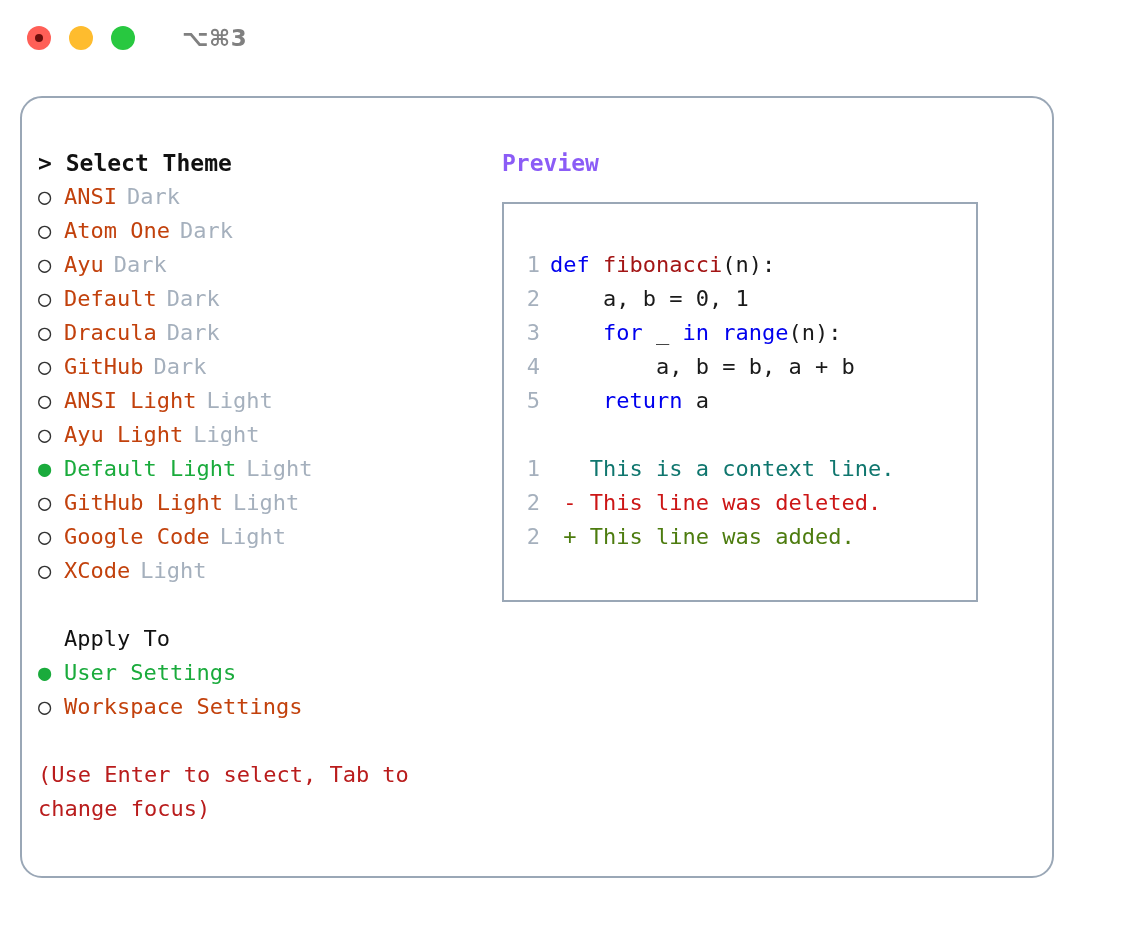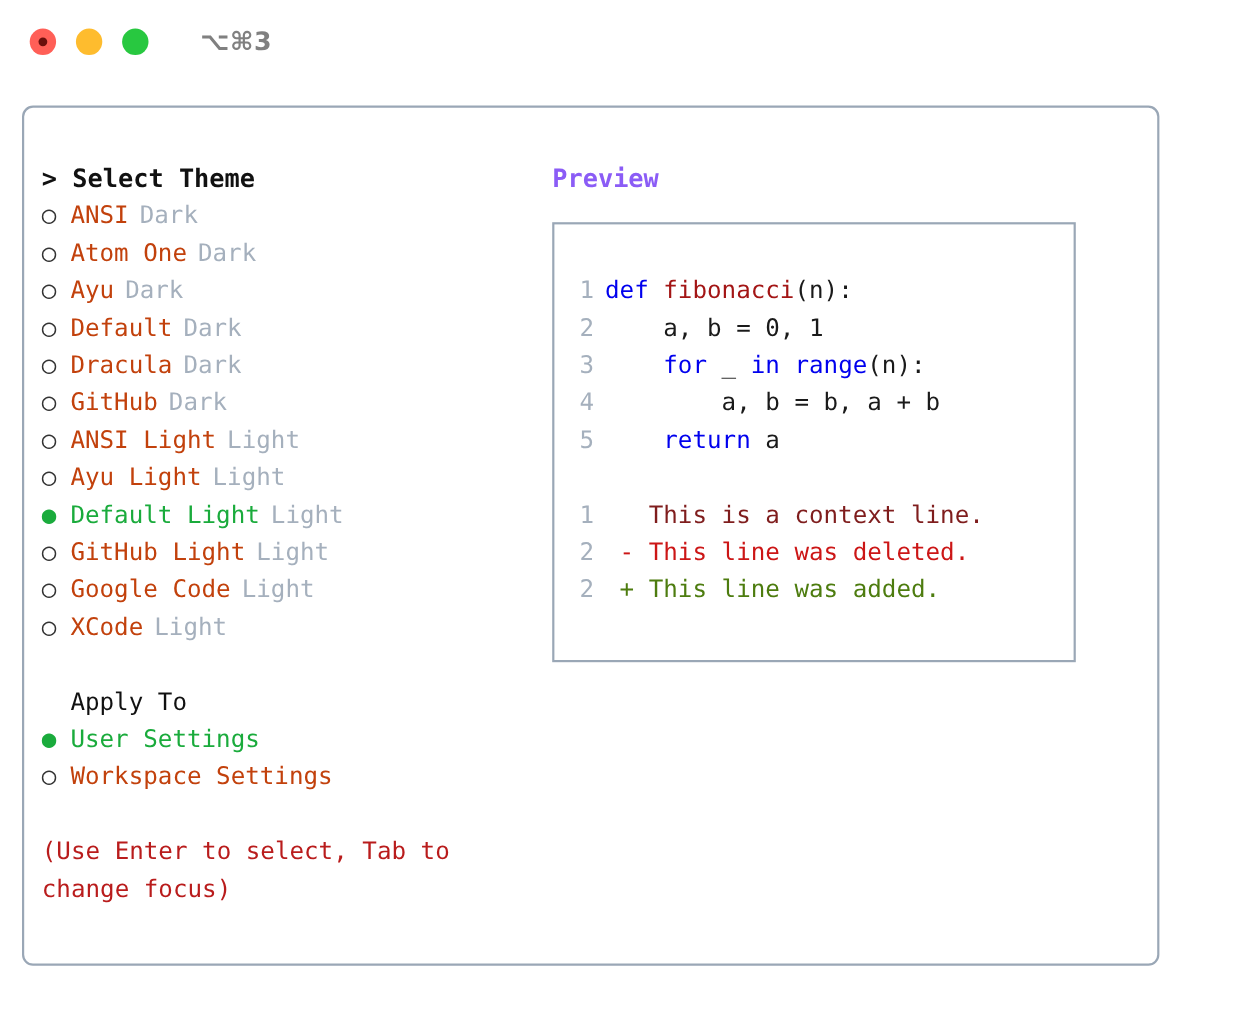--- a/index.html
+++ b/index.html
@@ -74,21 +74,21 @@
   }
 
   
   .frame {
     position: absolute;
     left: 20px;
     top: 96px;
     width: 1034px;
     height: 782px;
     border: 2px solid #9aa7b6;
-    border-radius: 10px;
+    border-radius: 22px;
     box-sizing: border-box;
     background: #ffffff;
   }
 
   
   .col-left {
     position: absolute;
     left: 16px;
     top: 48px;
     width: 440px;
@@ -190,21 +190,21 @@
     color: #a5b0bd;
     padding-right: 10px;
     box-sizing: border-box;
   }
   .ctext { white-space: pre; }
   .blank-line { height: 34px; }
 
   .kw   { color: #0000ee; margin-top: 16px; }
   .fn   { color: #a31515; }
   .pl   { color: #1a1a1a; }
-  .ctx  { color: #7f1d1d; }
+  .ctx  { color: #0f766e; }
   .del  { color: #cc1616; }
   .add  { color: #4d7c0f; }
 </style>
 </head>
 <body>
 
 <div class="window">
 
   <div class="titlebar">
     <div class="traffic">

